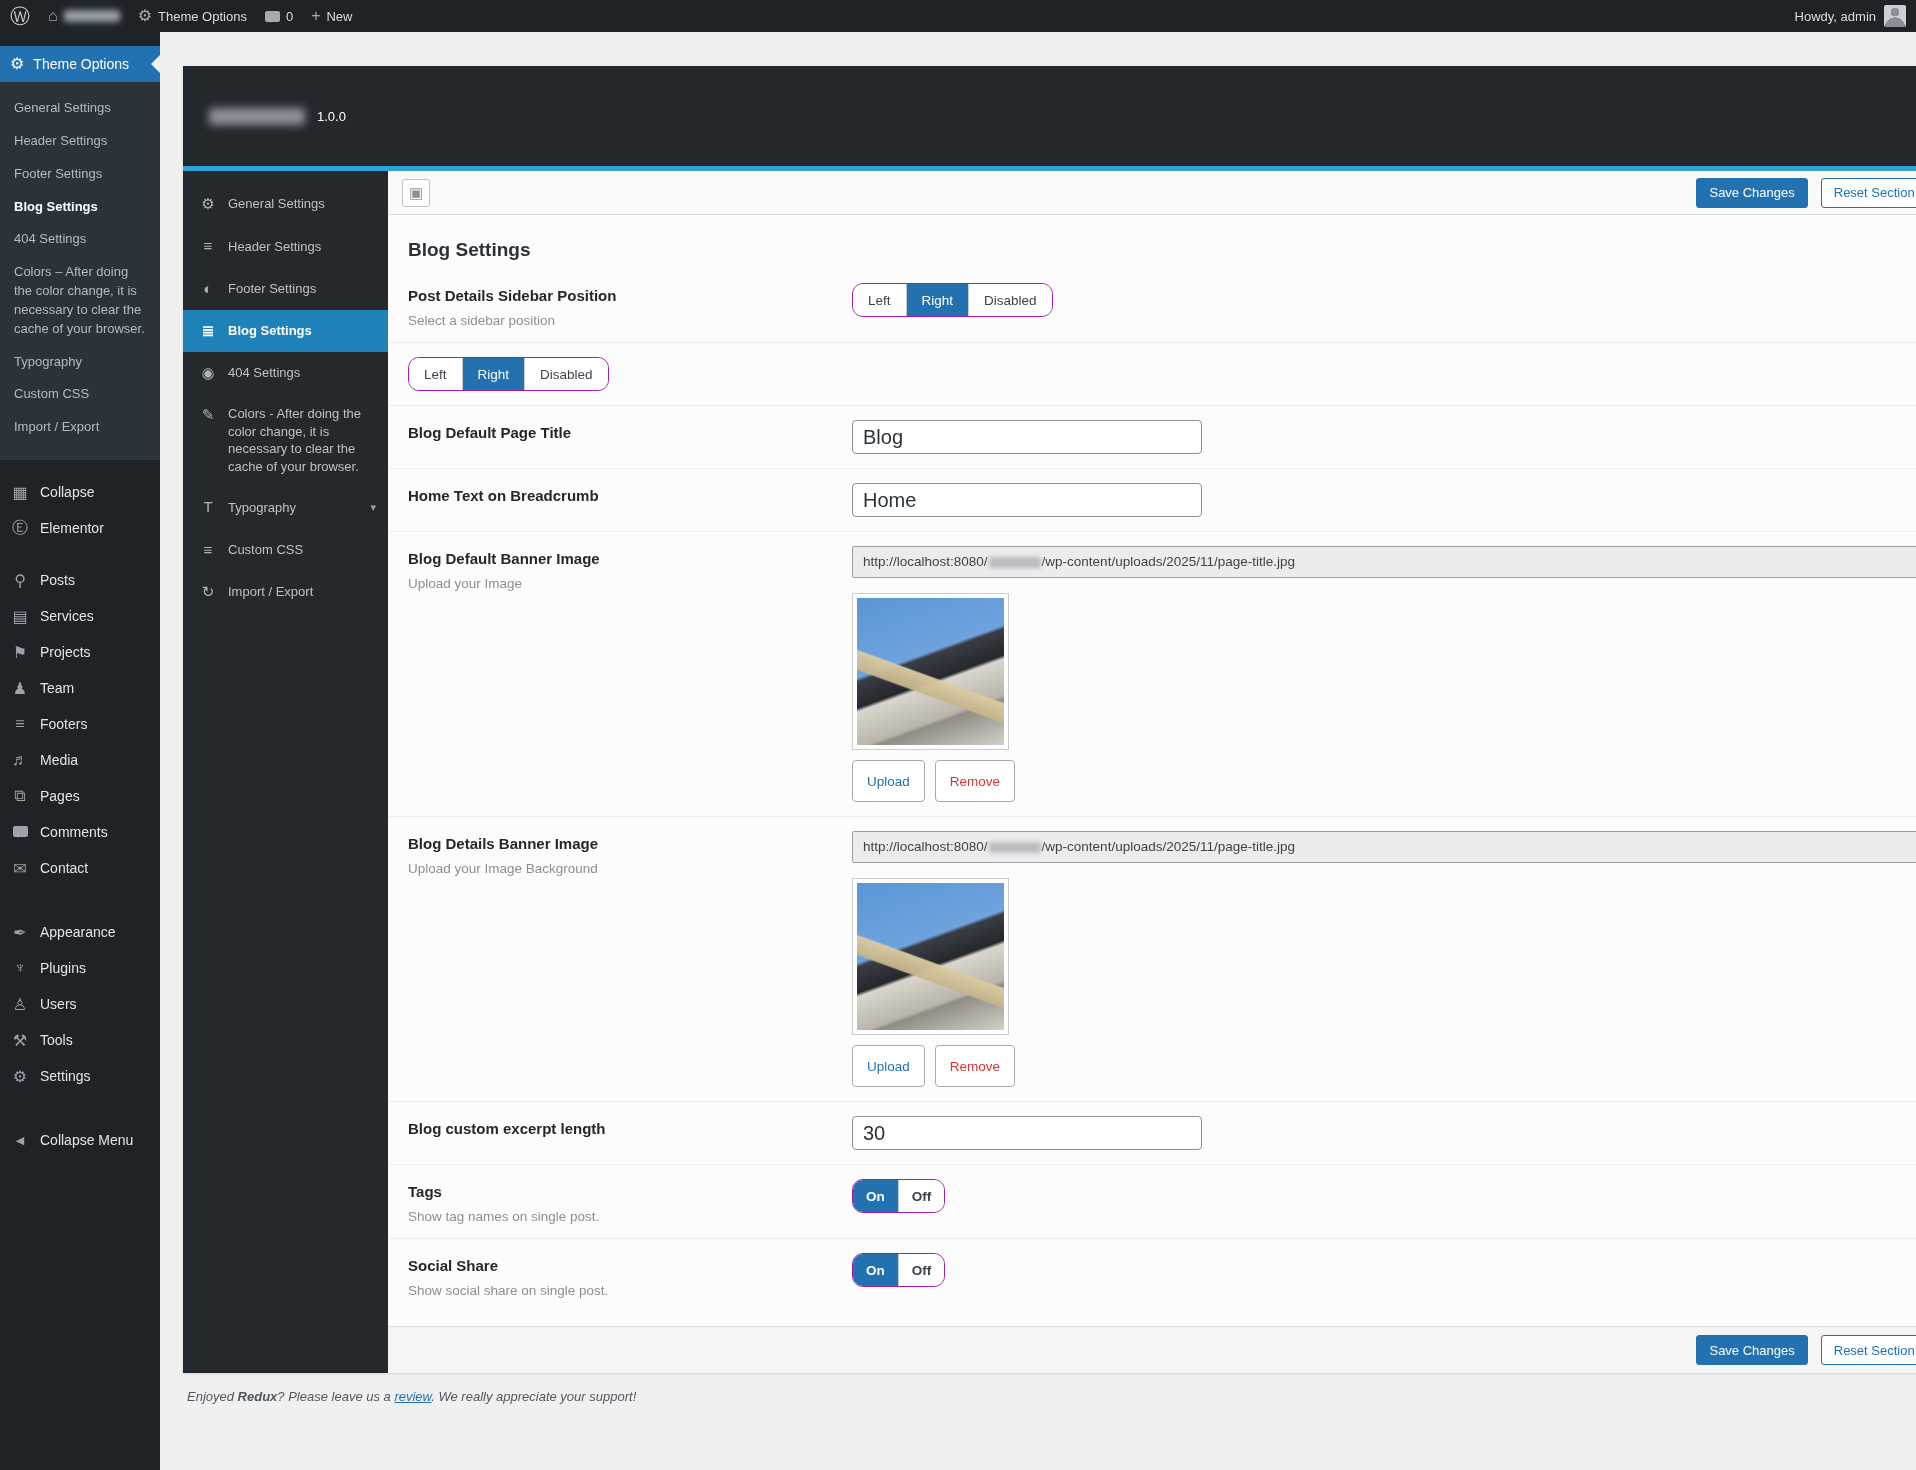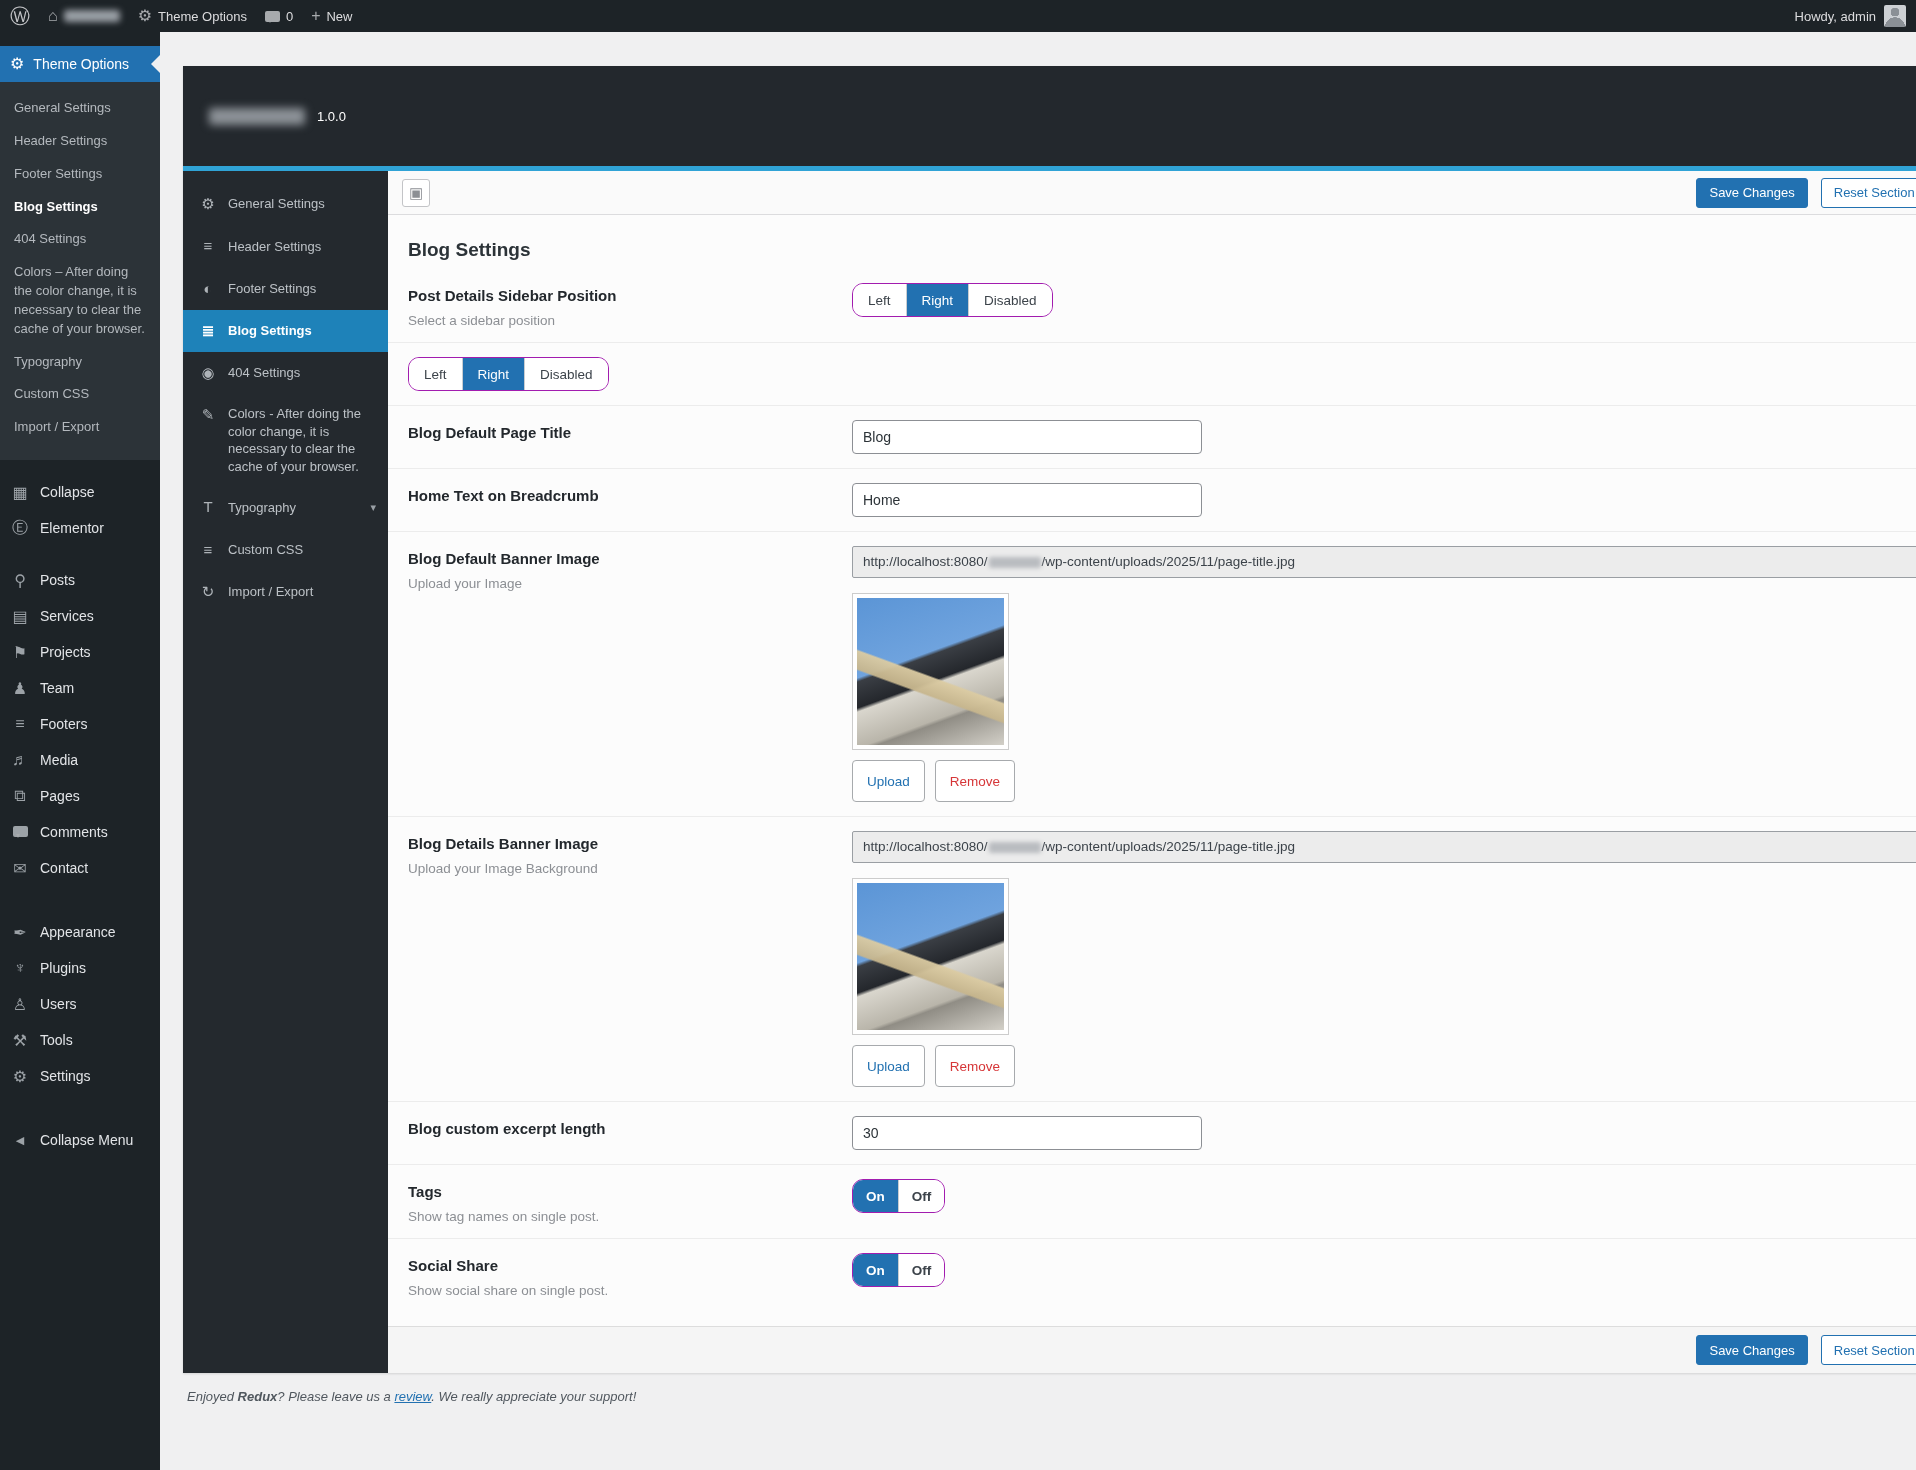--- a/index.html
+++ b/index.html
@@ -78,21 +78,21 @@
   .section-title { padding:24px 20px 8px; font-size:19px; font-weight:bold; color:#2c3338; }
 
   .row { display:flex; padding:14px 20px; }
   .row + .row { border-top:1px solid #ececec; }
   .row-label { flex:0 0 444px; padding-top:4px; }
   .row-title { font-size:15px; font-weight:bold; color:#23282d; margin-bottom:9px; }
   .row-desc { font-size:13.5px; color:#8c8f94; }
   .row-control { flex:1; }
 
   .text-input { width:350px; height:34px; border:1px solid #8c8f94; border-radius:4px;
-    padding:0 10px; font-size:14px; color:#2c3338; background:#fff;
+    padding:0 10px; font-size:20px; color:#2c3338; background:#fff;
     font-family:"Liberation Sans", sans-serif; }
 
   .btn-group { display:inline-flex; border:1px solid #a21caf; border-radius:11px;
     overflow:hidden; background:#fff; }
   .bg-btn { height:32px; padding:0 15px; background:#fff; border:none; font-size:13.5px;
     color:#3c434a; cursor:pointer; font-family:"Liberation Sans", sans-serif; }
   .bg-btn + .bg-btn { border-left:1px solid #c9cdd1; }
   .bg-btn.active { background:#2271b1; color:#fff;text-align:center; }
   .btn-group.toggle .bg-btn { font-weight:bold; padding:0 13px; }
 

